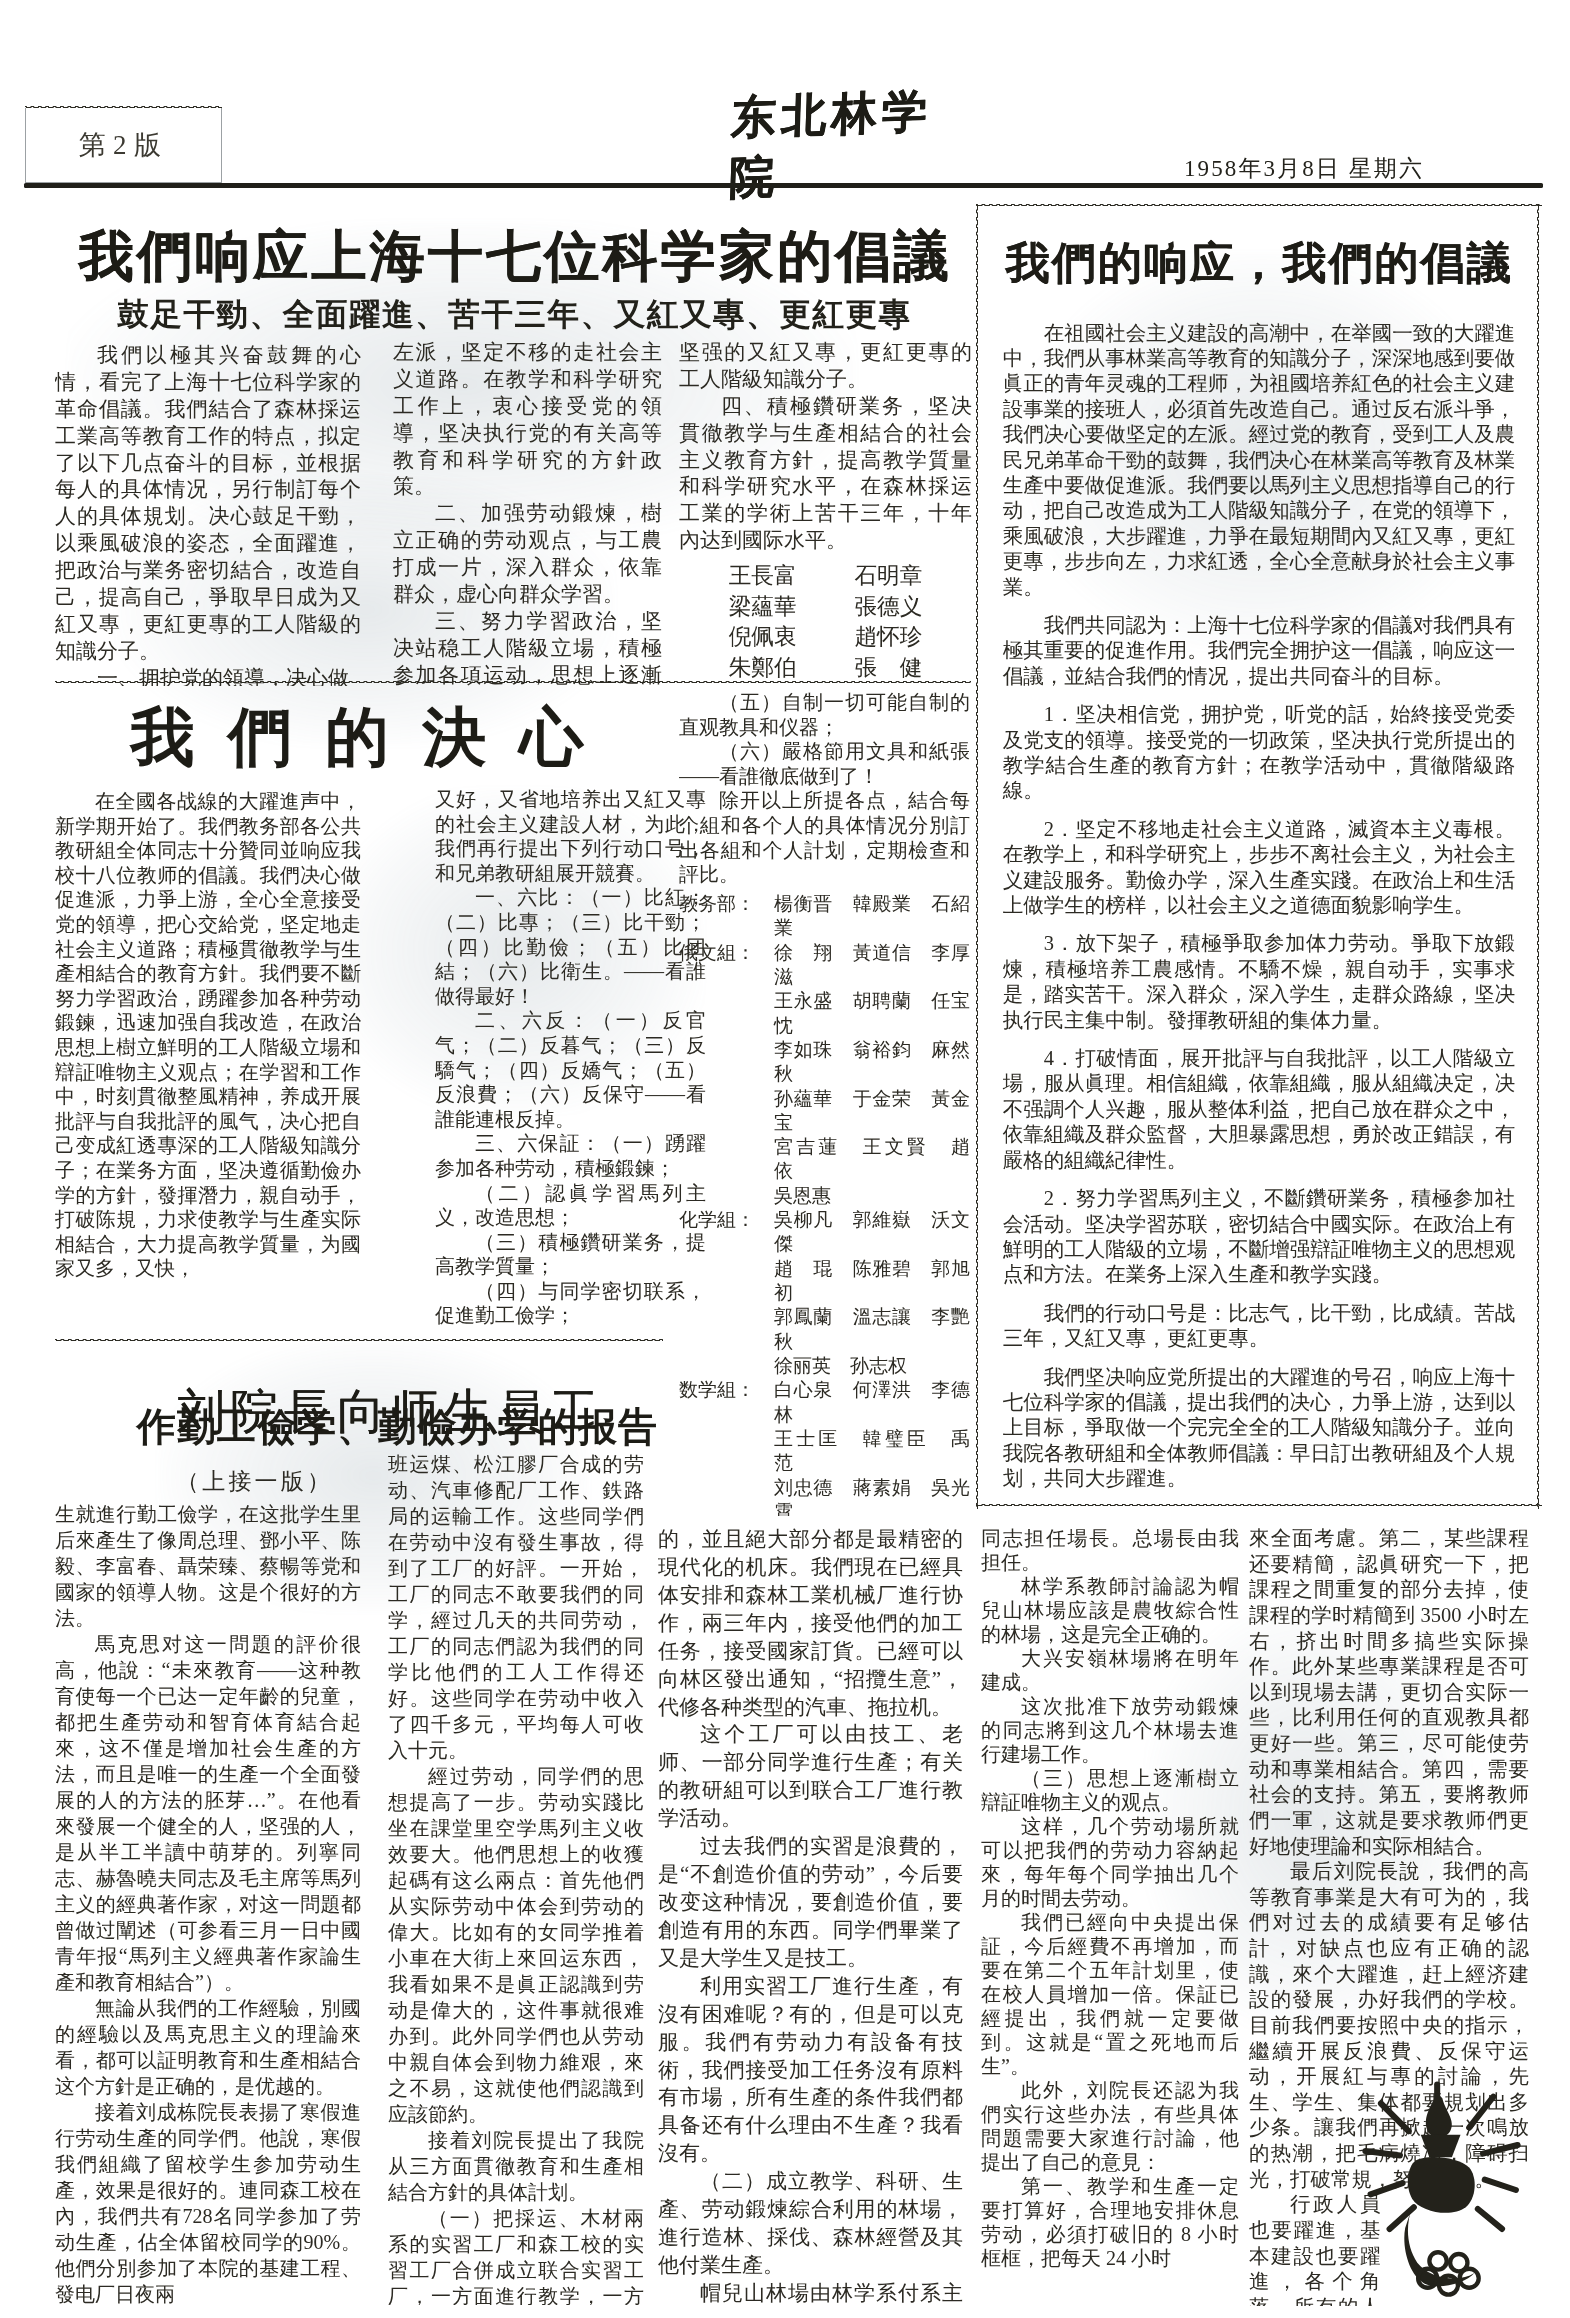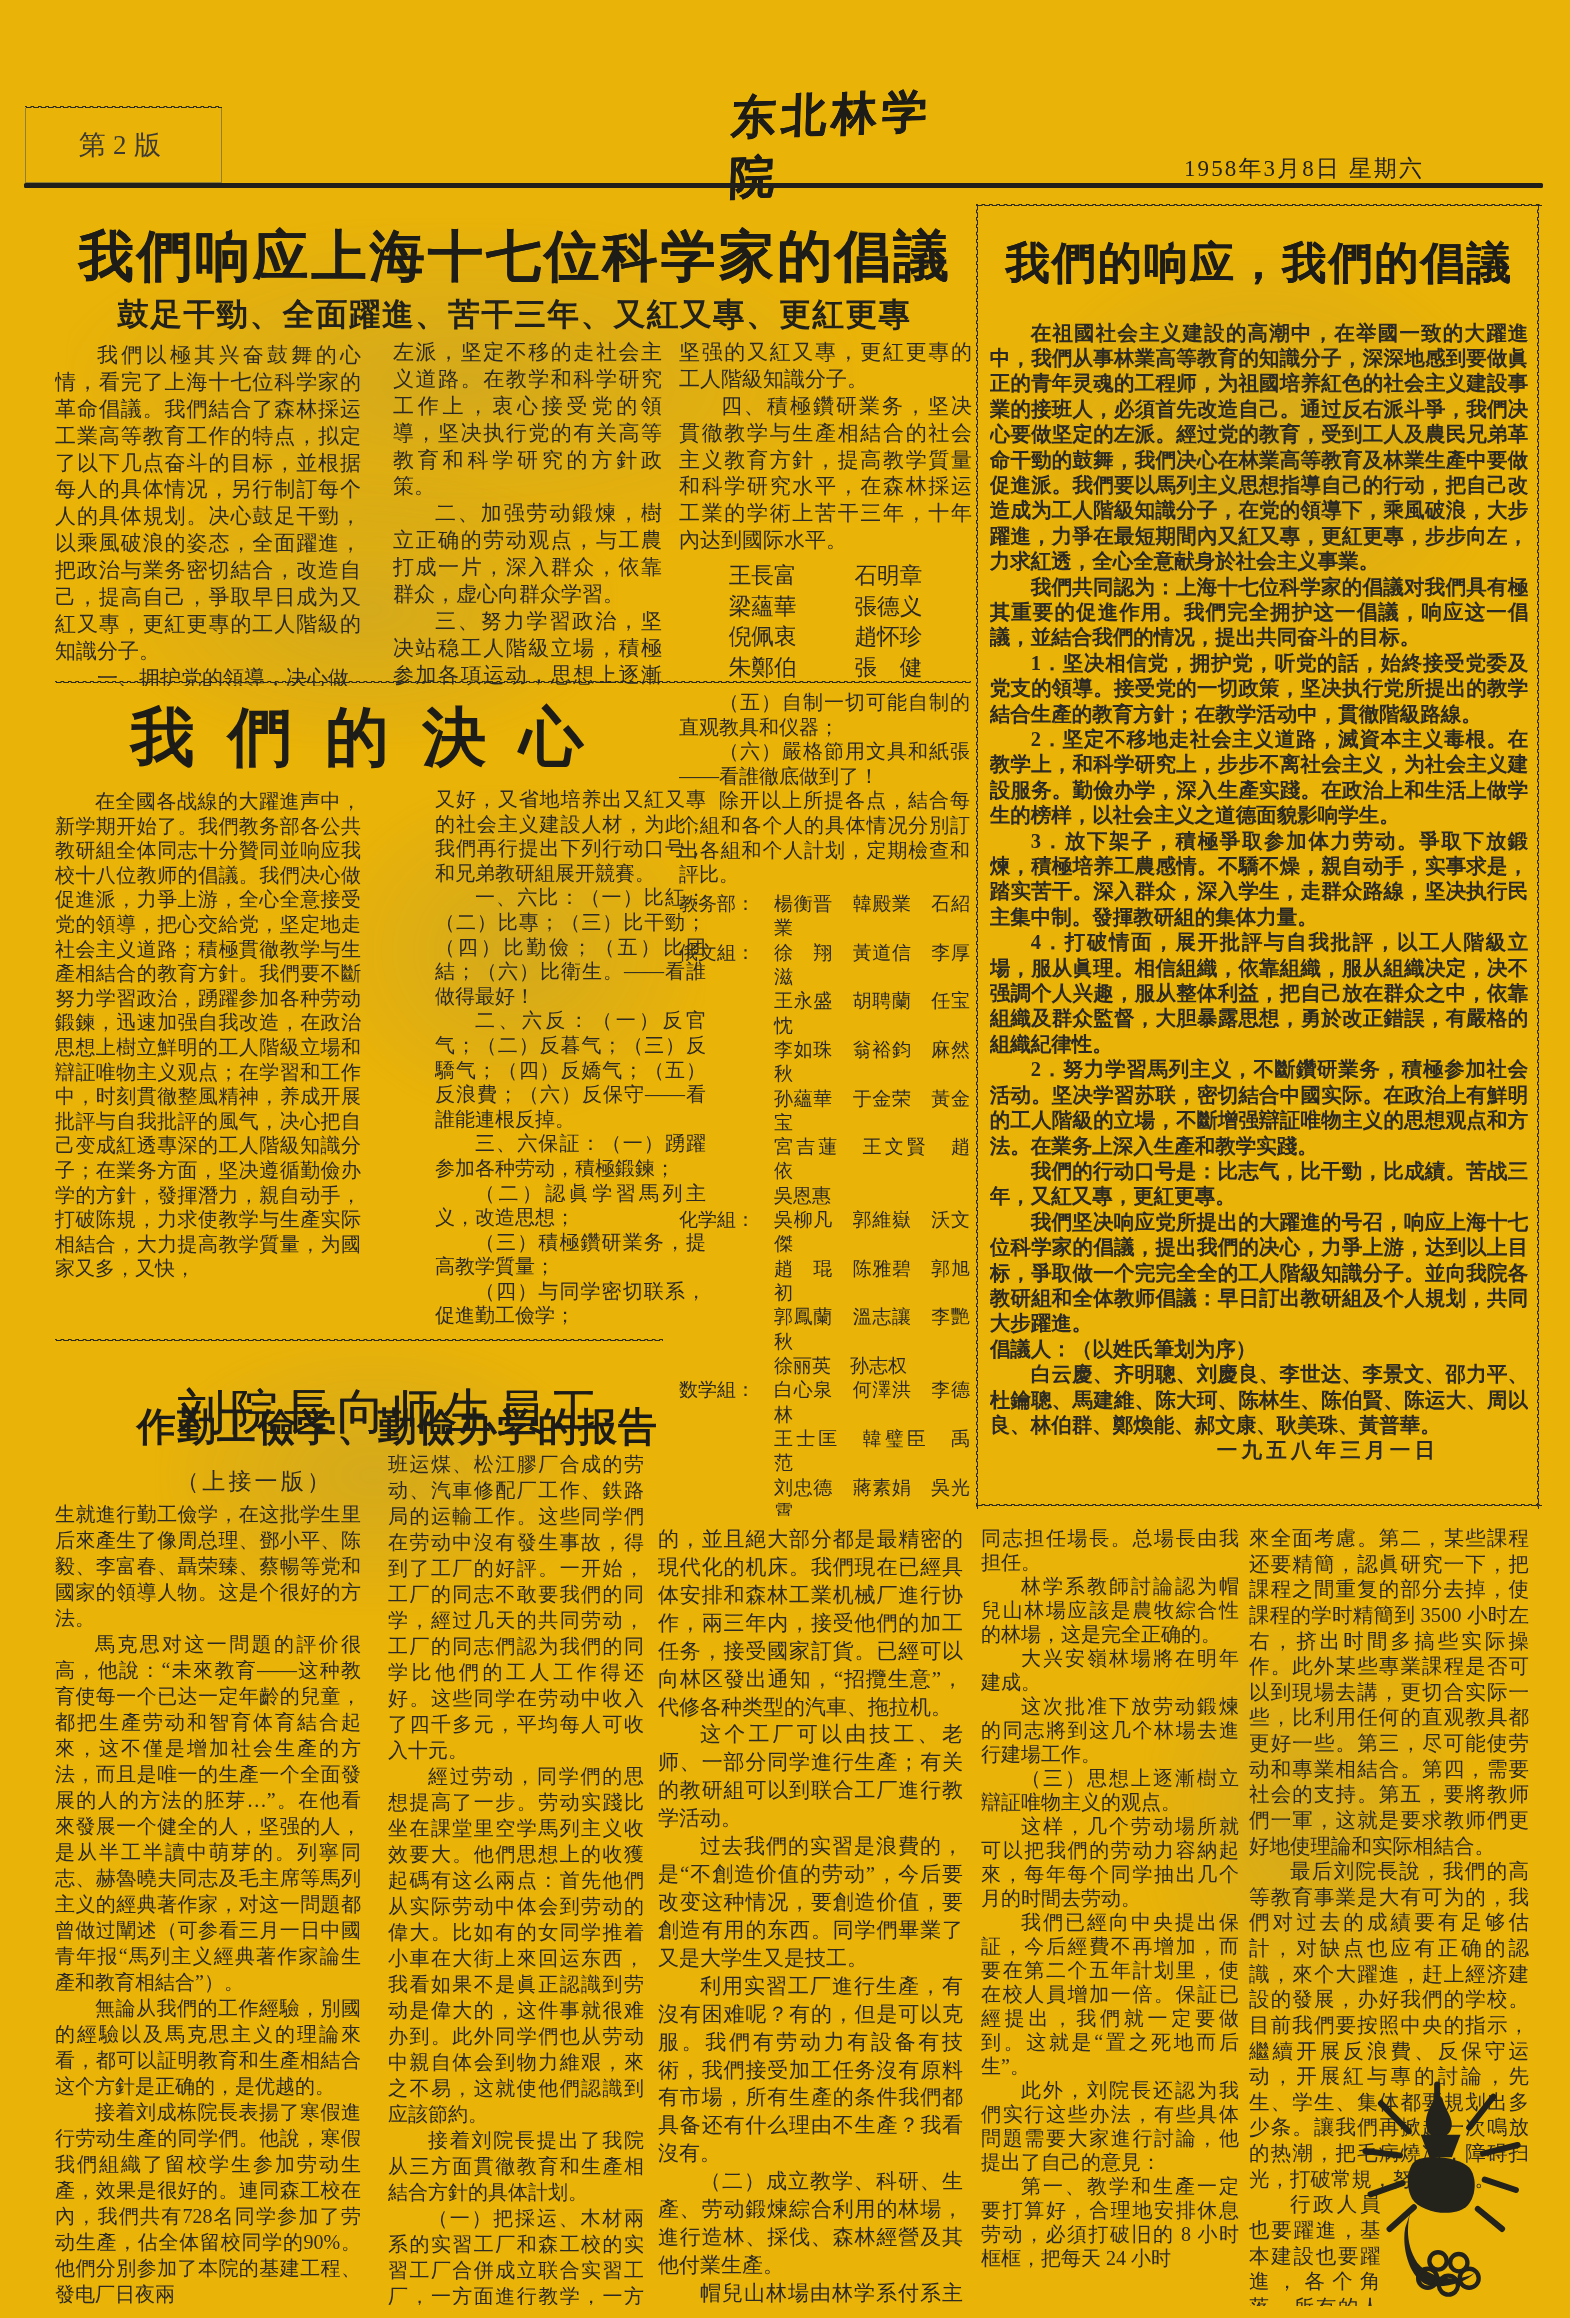--- a/index.html
+++ b/index.html
@@ -5,21 +5,21 @@
   html,body{margin:0;padding:0;background:#b9a87e;}
   .page{
     position:relative; width:1570px; height:2319px; margin:0 auto; overflow:hidden;
     font-family:"Liberation Serif","DejaVu Serif",serif;
     color:#2c2a23;
     background:
       radial-gradient(735px 473px at 18% 8%, rgba(255,250,228,.30), transparent 65%),
       radial-gradient(840px 578px at 85% 92%, rgba(120,90,40,.10), transparent 70%),
       radial-gradient(473px 315px at 60% 40%, rgba(255,245,220,.12), transparent 70%),
       linear-gradient(160deg,#ddca a2,#d6c297);
-    background-color:#eab308;
+    background-color:#ffffff;
   }
   .bleed{position:absolute; pointer-events:none; filter:blur(3.2px);}
   .b-ink{background:radial-gradient(ellipse at center, rgba(100,122,134,.16), rgba(100,122,134,.05) 55%, transparent 75%);}
   .edition-box{
     position:absolute; left:25px; top:108px; width:195px; height:74px;
     border:1.1px solid rgba(74,84,90,.55); border-top:none;
     display:flex; align-items:center; justify-content:center;
   }
   .edition-box .scallop-top{position:absolute; left:-1.1px; right:-1.1px; top:-2.1px;}
   .edition-label{font-size:27px; letter-spacing:7.4px; color:#3c3a32;}
@@ -67,21 +67,21 @@
   .response-box .edge-t{position:absolute; left:0; right:0; top:0;}
   .response-box .edge-b{position:absolute; left:0; right:0; bottom:0;}
   .response-box .edge-l{position:absolute; top:0; bottom:0; left:0;}
   .response-box .edge-r{position:absolute; top:0; bottom:0; right:0;}
   .response-inner{position:absolute; left:13.7px; right:13.7px; top:10.5px; bottom:10.5px; overflow:hidden;}
   .response-title{
     text-align:center; font-size:44px; font-weight:900; letter-spacing:2.1px; color:#1d1c16;
     margin:19px 0 28px 0; text-shadow:0.5px 0 0 #1d1c16;
   }
   .response-body{font-size:20.5px; line-height:1.24; text-align:justify;}
-  .response-body p{margin:0; text-indent:2em;font-weight:bold;}
+  .response-body p{margin:13px; text-indent:2em;}
   .response-date{text-indent:0; text-align:center; letter-spacing:4.2px; padding-left:18%;}
 
   .det-divider-top{position:absolute; left:55px; top:681px; width:916px;}
   .det-title{
     position:absolute; left:55px; top:694px; width:604px; text-align:center;
     font-size:64px; font-weight:900; letter-spacing:.52em; text-indent:.52em; color:#1d1c16;
   }
   .det-col{font-size:20px; line-height:1.23;}
   #det-col1{left:55px;  top:789px; width:306px; height:547px;}
   #det-col2{left:391px;  top:787px; width:271px; height:549px;margin-left:44px;}

